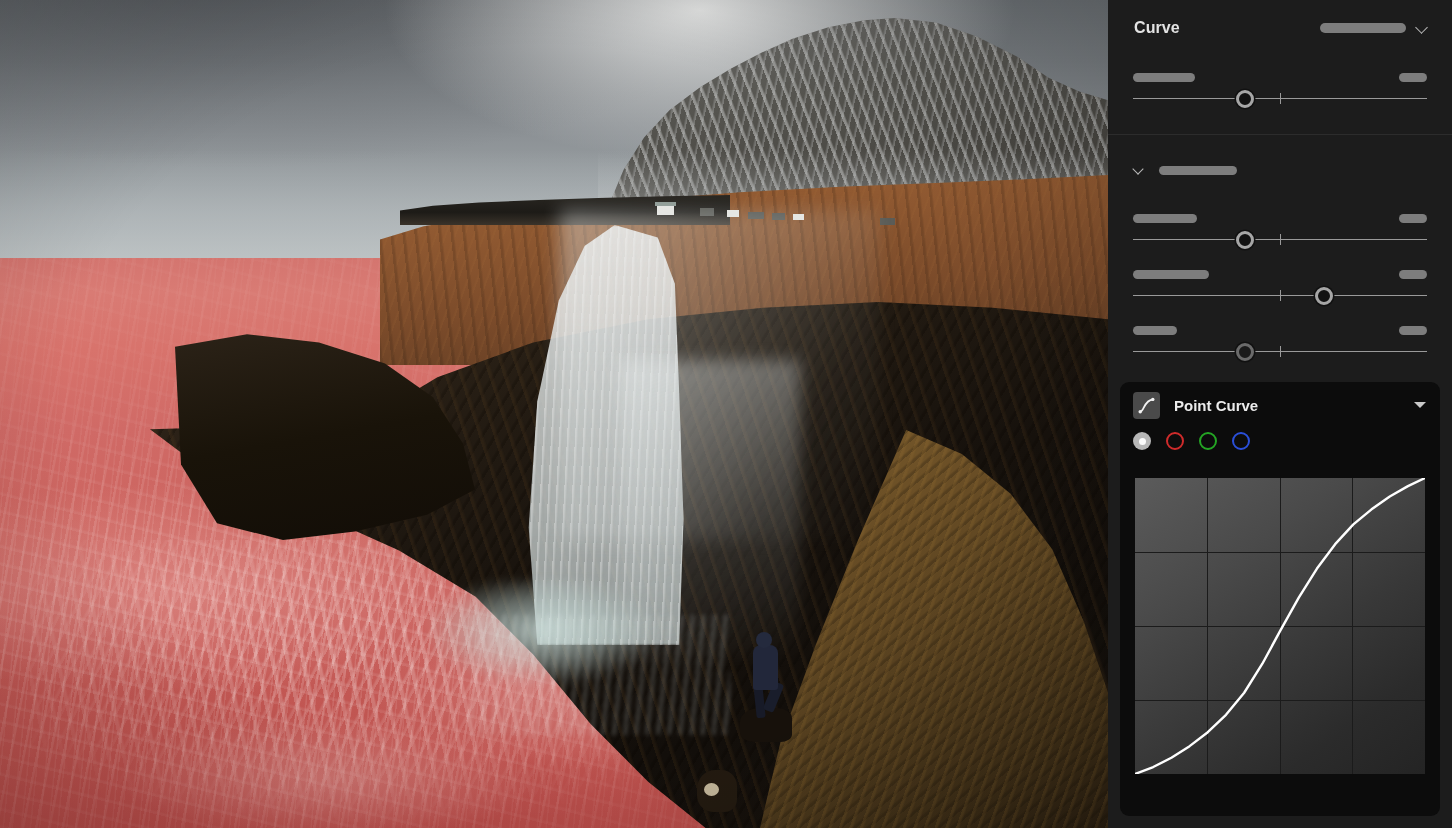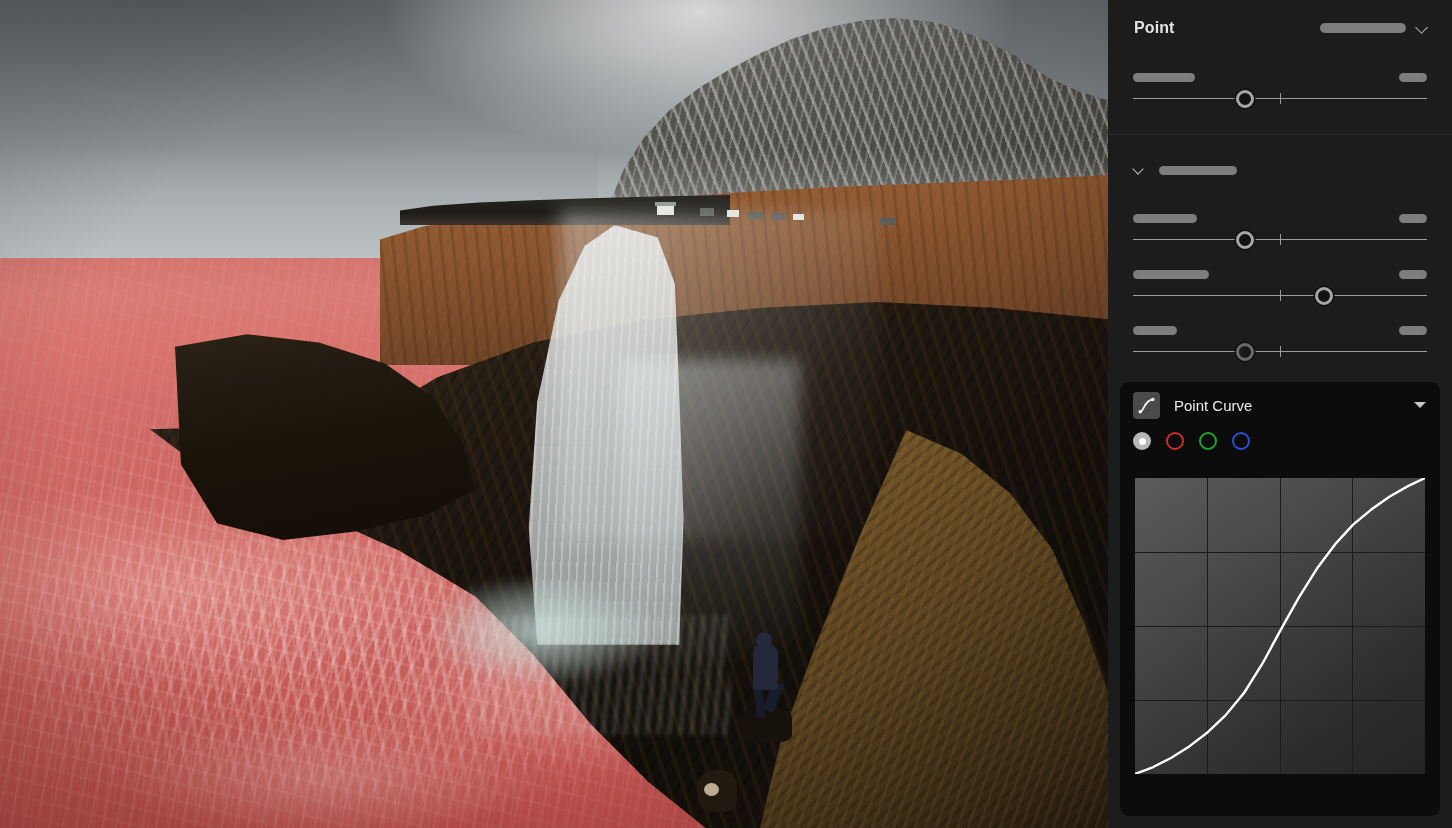--- a/index.html
+++ b/index.html
@@ -385,21 +385,21 @@
     width: 27px; height: 27px;
     background: #4a4a4a;
     border-radius: 4px;
     display: flex; align-items: center; justify-content: center;
     flex: 0 0 27px;
   }
   .curve-title {
     margin-left: 14px;
     color: #ececec;
     font-size: 15px;
-    font-weight: 400;
+    font-weight: 700;
   }
   .caret-down {
     margin-left: auto;
     width: 0; height: 0;
     border-left: 6px solid transparent;
     border-right: 6px solid transparent;
     border-top: 6px solid #c9c9c9;
   }
   .channel-row {
     display: flex; align-items: center; gap: 15px;
@@ -481,21 +481,21 @@
     <div class="photo-layer person-head"></div>
     <div class="photo-layer small-rock"></div>
     <div class="photo-layer small-rock-lite"></div>
 
     <div class="photo-layer vignette"></div>
   </div>
 
   <div id="panel">
 
     <div class="panel-header">
-      <div class="panel-title">Point</div>
+      <div class="panel-title">Curve</div>
       <div class="header-right">
         <div class="redact hdr"></div>
         <div class="chev"></div>
       </div>
     </div>
 
     <div class="slider-row">
       <div class="slider-labels">
         <div class="redact" style="width:62px;"></div>
         <div class="redact" style="width:28px;"></div>

